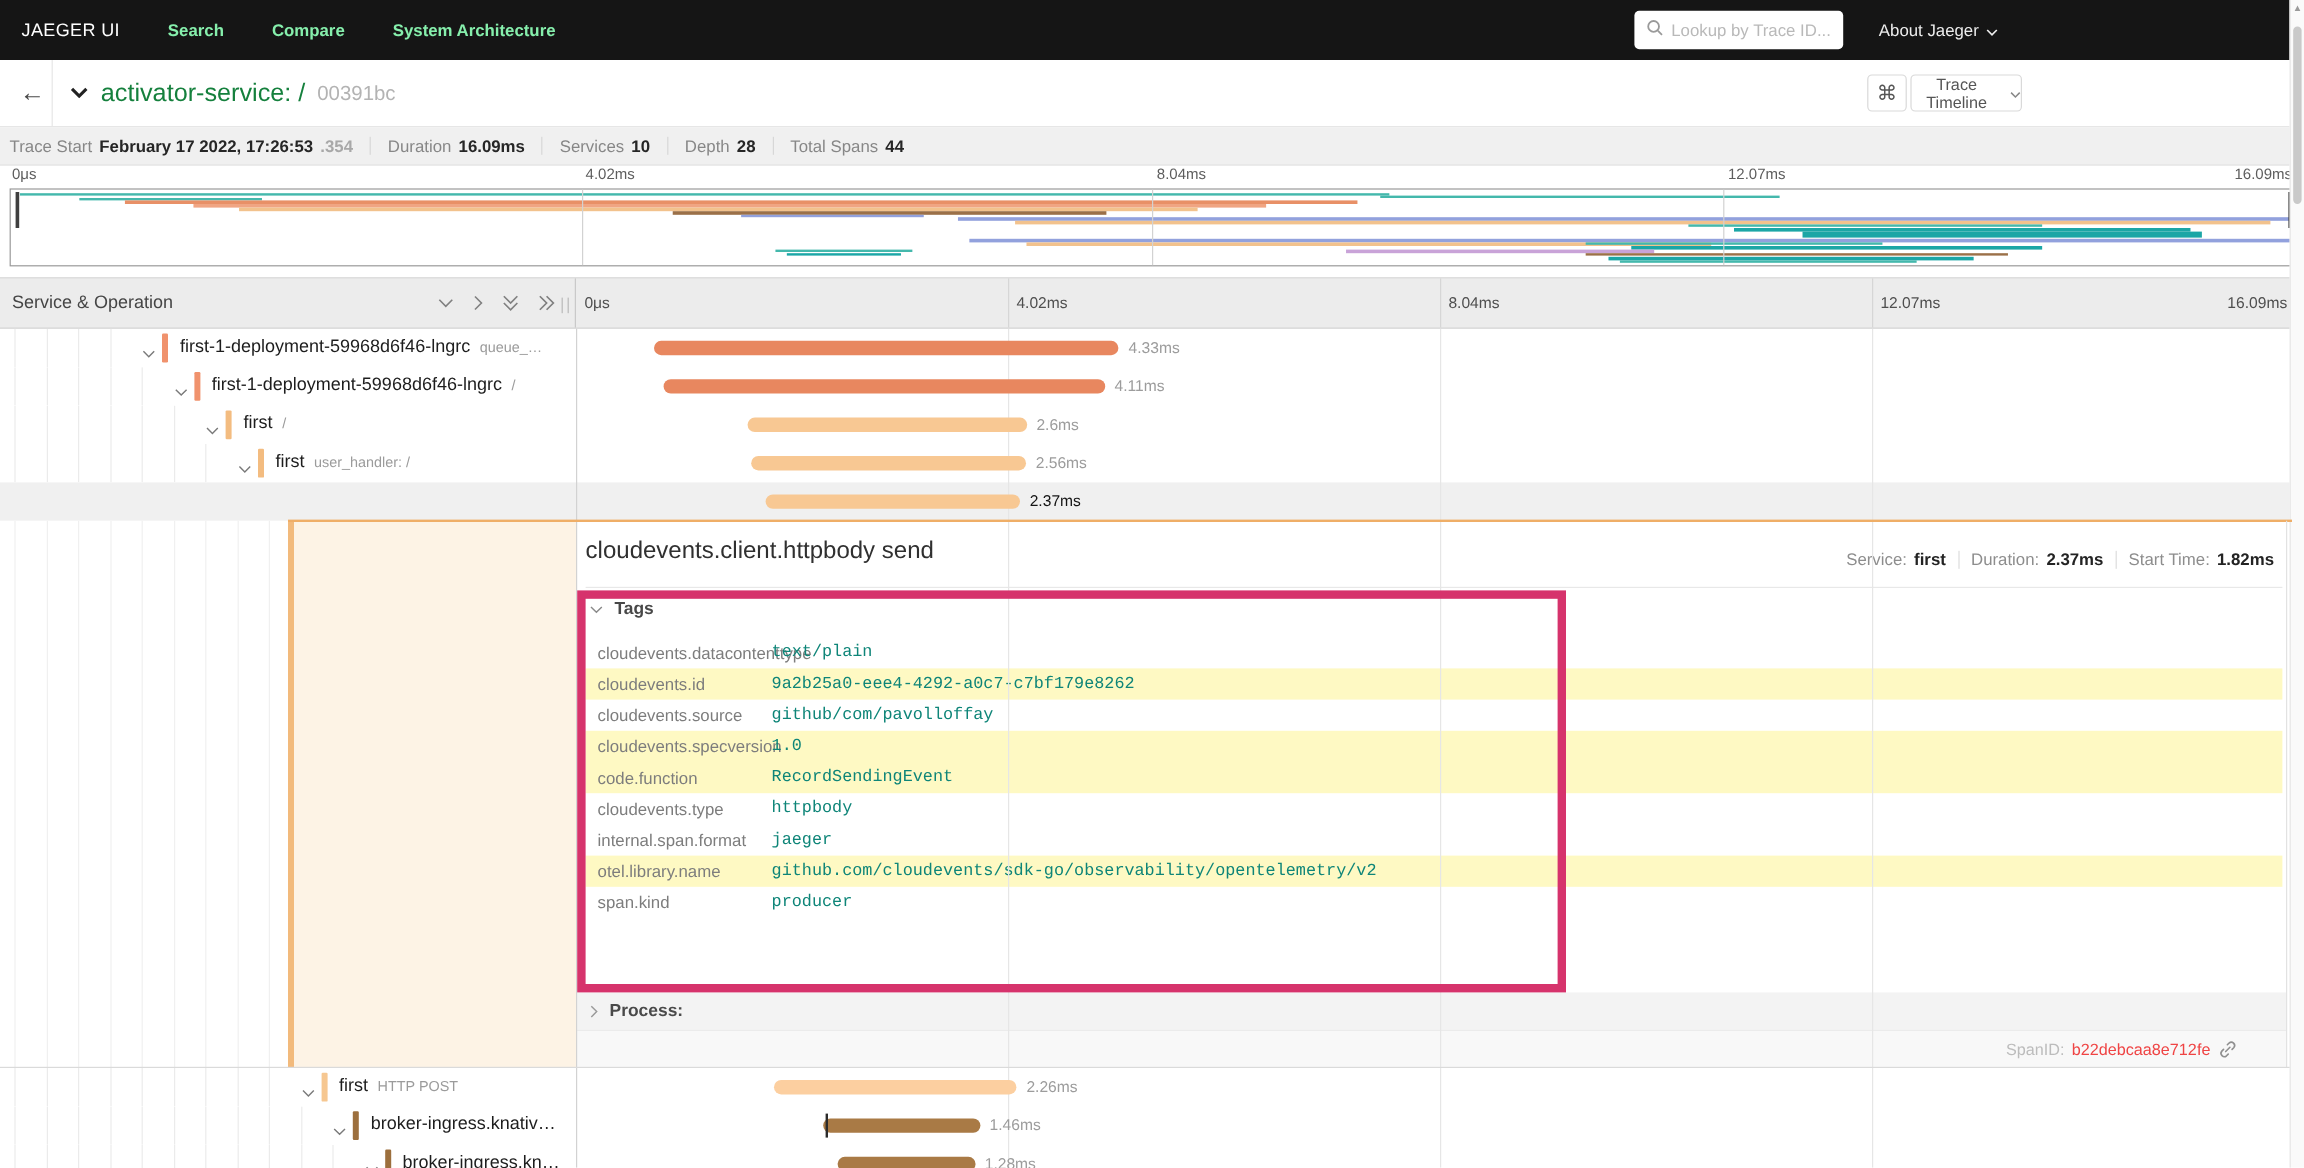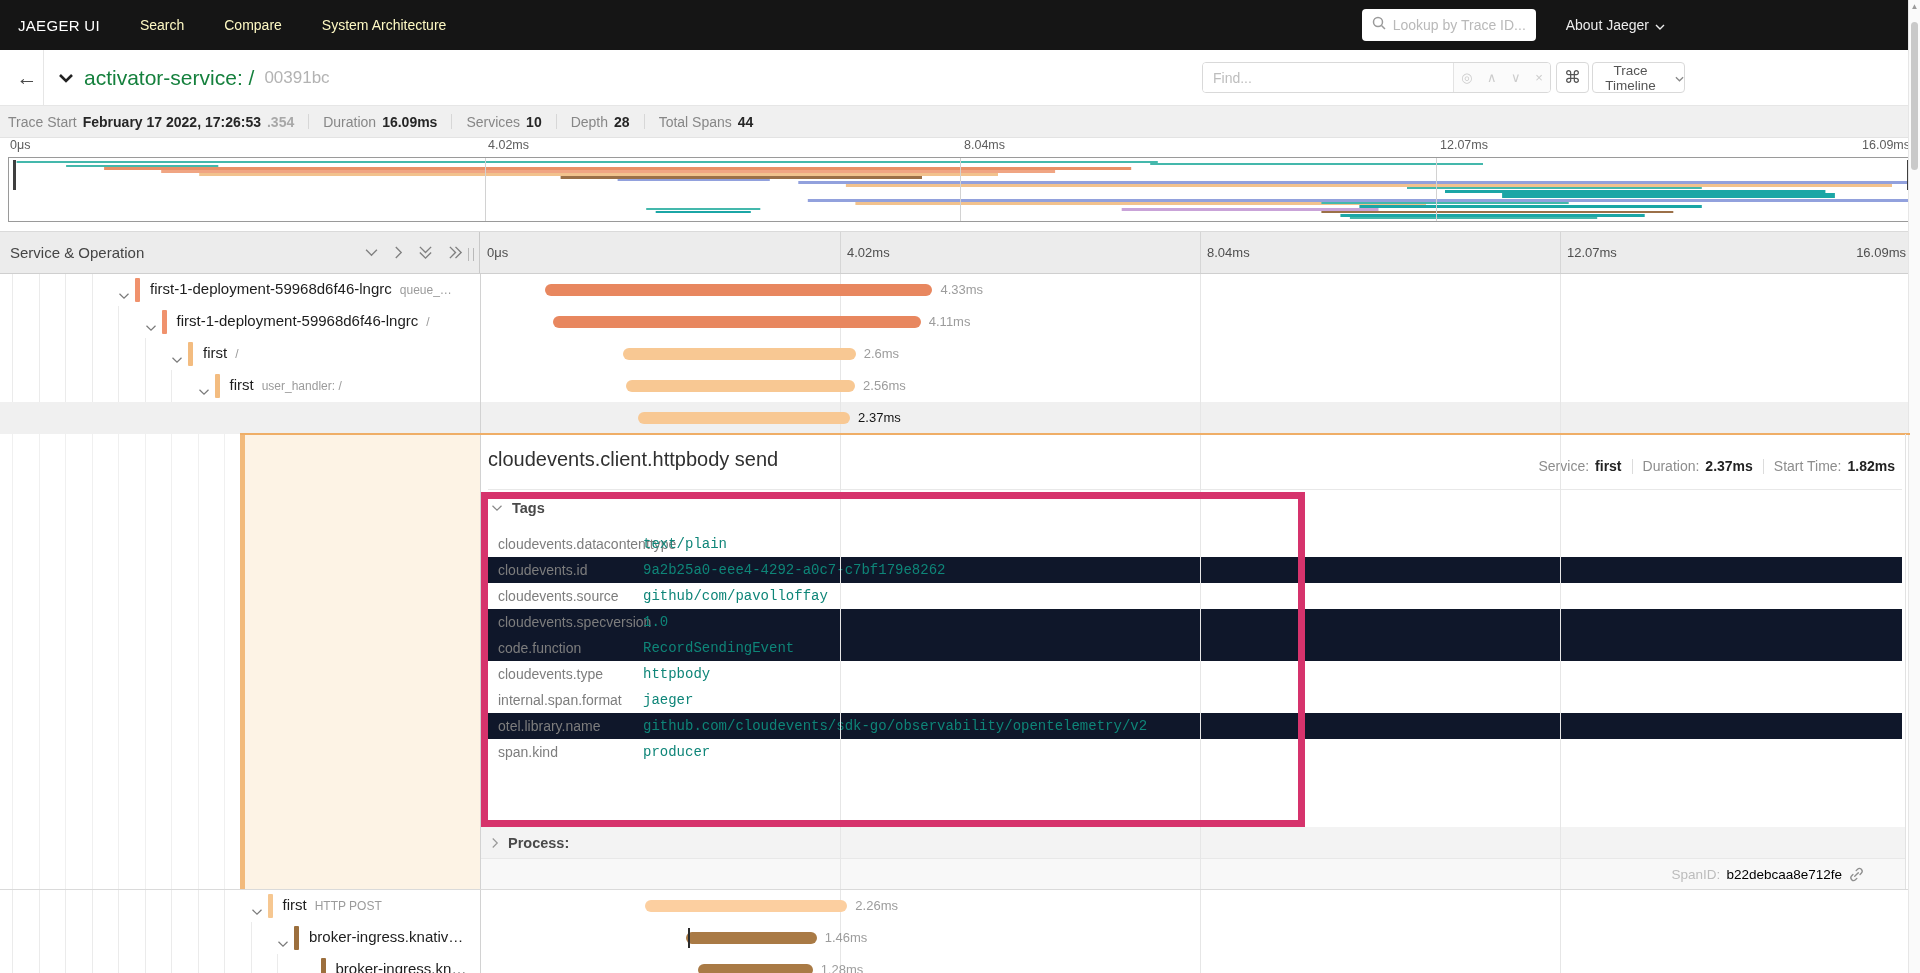--- a/index.html
+++ b/index.html
@@ -3,21 +3,21 @@
 <meta charset="utf-8">
 <style>
   * { box-sizing: border-box; margin: 0; padding: 0; }
   html,body { width:1920px; height:973px; overflow:hidden; background:#fff;
     font-family:"Liberation Sans", sans-serif; }
   .abs { position:absolute; }
   
   #nav { position:absolute; left:0; top:0; width:1908px; height:50px; background:#151515;
          display:flex; align-items:center; }
   #nav .brand { margin-left:18px; color:#fff; font-size:15px; letter-spacing:.3px; }
-  #nav .nav-item { color:#fef9c3; font-size:14px; margin-left:40px; cursor:pointer; }
+  #nav .nav-item { color:#86efac; font-size:14px; margin-left:40px; cursor:pointer;font-weight:bold; }
   #nav .spacer { flex:1; }
   .nav-search { width:174px; height:32px; background:#fff; border-radius:4px;
      display:flex; align-items:center; padding:0 10px; gap:7px; }
   .nav-search .ph { color:#b9b9b9; font-size:14px; white-space:nowrap; overflow:hidden; }
   .about { color:#ececec; font-size:14px; margin-left:30px; margin-right:243px;
      display:flex; align-items:center; gap:6px; }
   
   #trace-header { position:absolute; left:0; top:50px; width:1908px; height:56px;
      background:#fff; border-bottom:1px solid #e6e6e6; }
   #back-btn { position:absolute; left:12px; top:14px; width:30px; height:28px; font-size:21px;
@@ -85,32 +85,32 @@
   #name-col-cream { position:absolute; left:245px; top:0; width:235px; height:100%; background:#fdf3e5; }
   #detail-title { position:absolute; left:488px; top:448px; font-size:20px; font-weight:500; color:#303030; }
   #detail-meta { position:absolute; right:25px; top:458px; display:flex; align-items:center; gap:10px; font-size:14px; }
   .dm-label { color:#8d8d8d; } .dm-value { color:#232323; font-weight:bold; }
   .dm-sep { width:1px; height:15px; background:#dcdcdc; }
   #detail-divider { position:absolute; left:488px; top:489px; width:1414px; height:1px; background:#e8e8e8; }
   #tags-header { position:absolute; left:491px; top:500px; display:flex; align-items:center; gap:9px; cursor:pointer; }
   #tags-header span { font-size:14.5px; font-weight:bold; color:#484848; }
   #tags-table { position:absolute; left:488px; top:531px; width:1414px; }
   .tag-row { position:relative; height:26px; line-height:26px; }
-  .tag-row.alt { background:#0f172a; }
+  .tag-row.alt { background:#fef9c3; }
   .tag-key { position:absolute; left:10px; font-size:14px; color:#7d7d7d; }
   .tag-val { position:absolute; left:155px; font-size:14px; color:#0e8578;
      font-family:"Liberation Mono", monospace; }
   #process-row { position:absolute; left:481px; top:827px; width:1424px; height:31px; background:#f3f3f3;
      display:flex; align-items:center; gap:9px; padding-left:10px; cursor:pointer; }
   #process-row span { font-size:14.5px; font-weight:bold; color:#4a4a4a; }
   #spanid-row { position:absolute; left:481px; top:858px; width:1424px; height:31px; background:#f8f8f8;
      border-top:1px solid #e8e8e8; display:flex; align-items:center; justify-content:flex-end;
      gap:6px; padding-right:40px; font-size:13.5px; }
   #spanid-row .sid-label { color:#bcbcbc; }
-  #spanid-row .sid-value { color:#000000; }
+  #spanid-row .sid-value { color:#ef4444; }
   #detail-rightline { position:absolute; left:1905px; top:0; width:1px; height:100%; background:#e2e2e2; }
   
   #tags-annotation { position:absolute; left:481px; top:492px; width:824px; height:335px;
      border:7px solid #d6336c; z-index:40; pointer-events:none; }
   
   #scrollbar { position:absolute; left:1908px; top:0; width:12px; height:973px; background:#fafafa;
      border-left:1px solid #e6e6e6; }
   #sb-arrow { position:absolute; left:0; top:2px; width:11px; text-align:center; font-size:8px; color:#9a9a9a; cursor:pointer; }
   #sb-thumb { position:absolute; left:2px; top:22px; width:7px; height:148px; background:#c9c9c9; border-radius:4px; cursor:grab; }
 </style>
@@ -146,29 +146,20 @@
   <button id="back-btn">←</button>
   <div class="hdr-divider"></div>
   <div class="title-wrap">
     <span>
       <svg width="16" height="10" viewBox="0 0 16 10">
           <polyline points="2,2 8,8 14,2" fill="none" stroke="#222" stroke-width="2.6"></polyline>
         </svg>
     </span>
     <span class="trace-title">activator-service: /</span>
     <span class="trace-id">00391bc</span>
-  </div>
-  <div class="find-group" style="left:1202px;">
-    <input class="find-input" placeholder="Find..." style="">
-    <div class="find-icons">
-      <span>◎</span>
-      <span>∧</span>
-      <span>∨</span>
-      <span>×</span>
-    </div>
   </div>
   <button class="sq-btn" style="left:1556px;width:33px;font-size:17px;color:#555;">⌘</button>
   <button class="sq-btn" style="left:1592px;width:93px;gap:7px;font-size:13.5px;color:#555;">
     <span>Trace Timeline</span>
     <span>
       <svg width="9" height="6" viewBox="0 0 10 6">
           <polyline points="1,1 5,5 9,1" fill="none" stroke="#888" stroke-width="1.4"></polyline>
         </svg>
     </span>
   </button>

